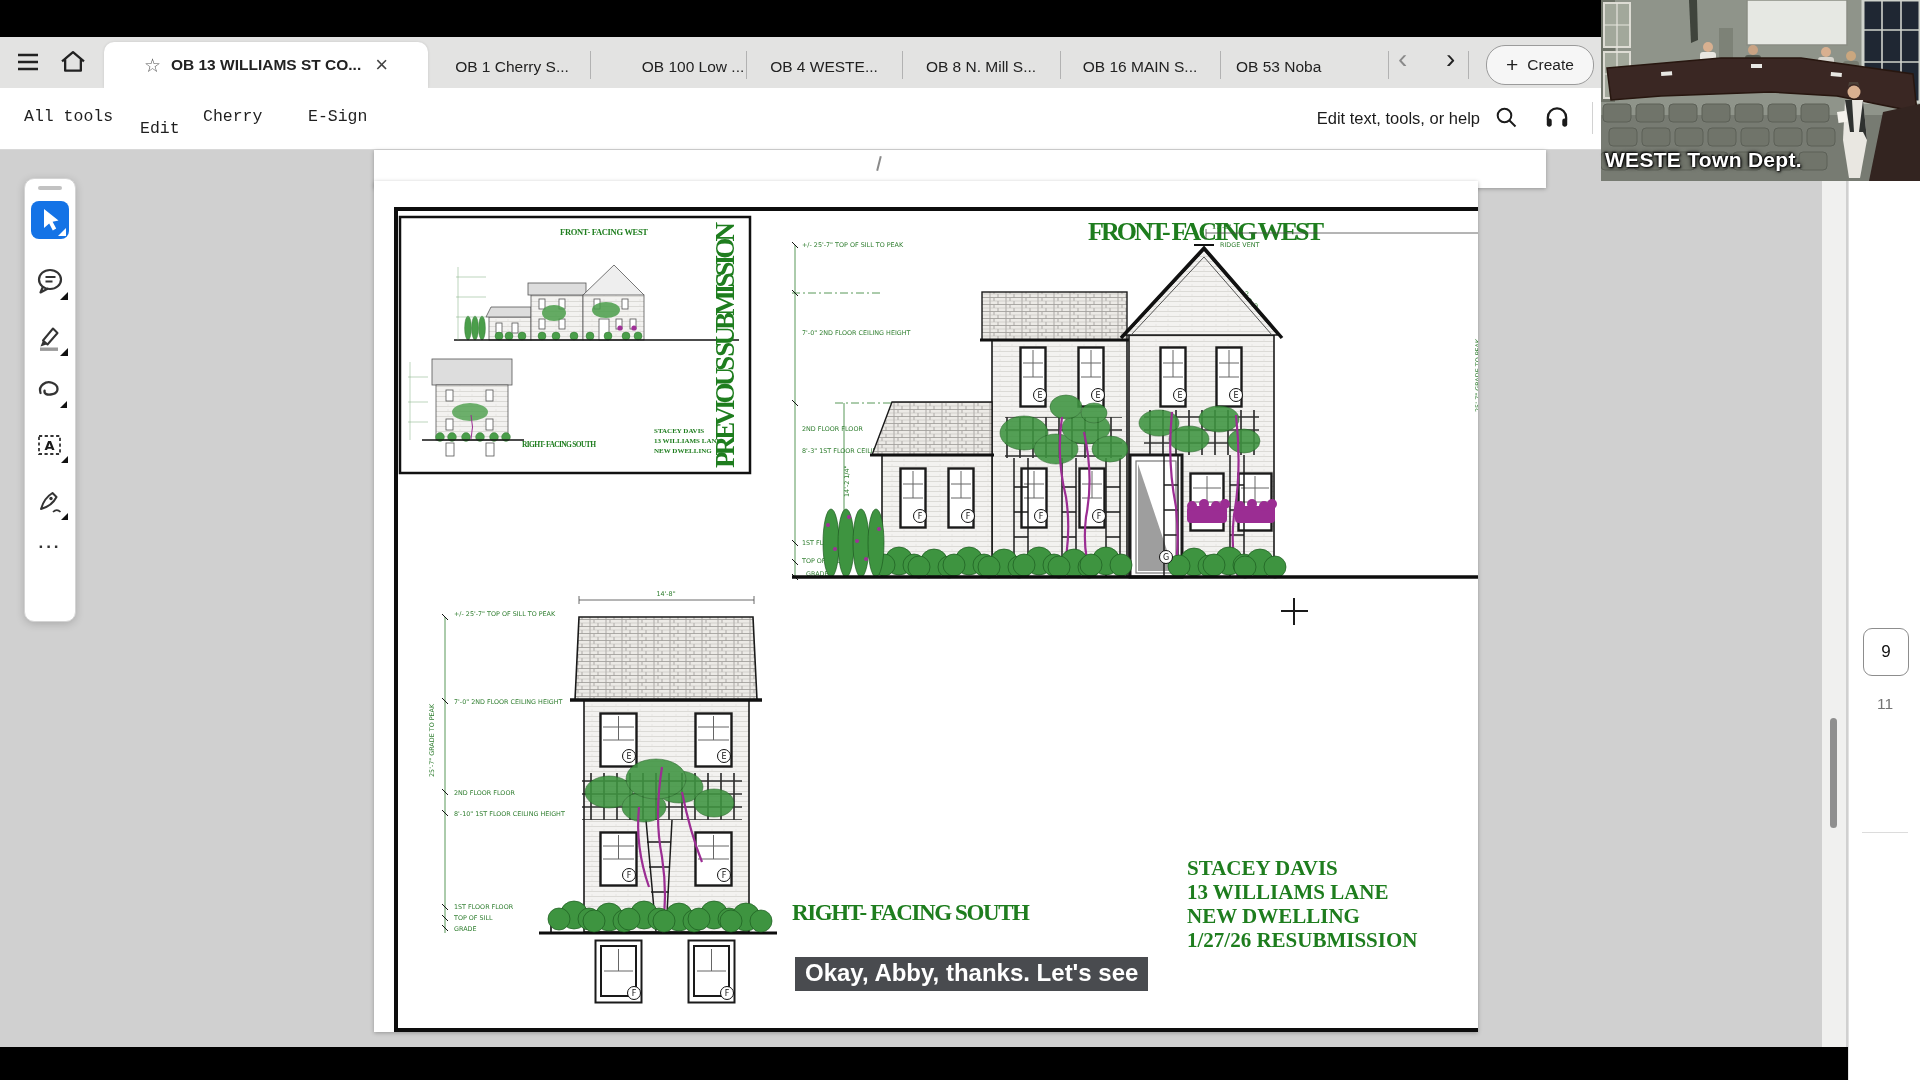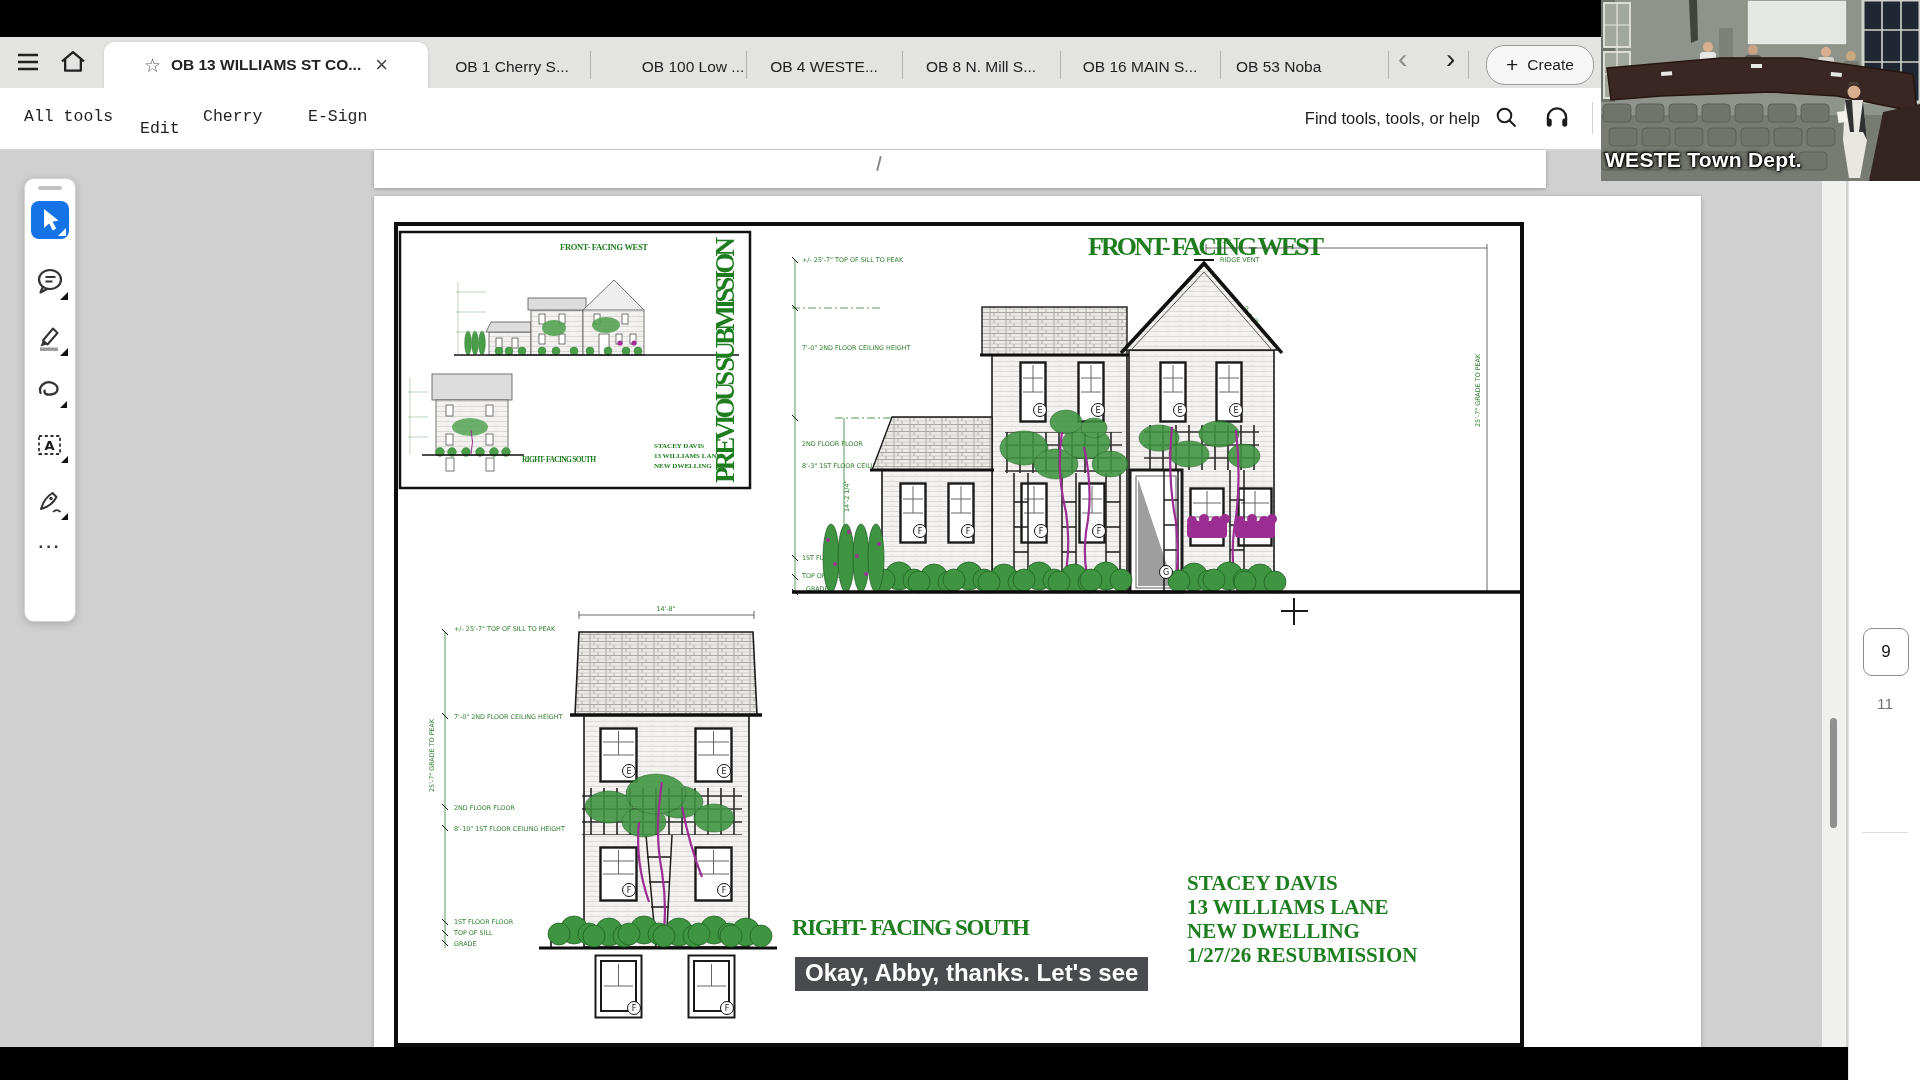--- a/index.html
+++ b/index.html
@@ -96,21 +96,21 @@
     <span>Create</span>
   </div>
 </div>
 
 <div class="abs" id="menubar">
   <div class="abs menuitem" style="left:24px;top:19px;">All tools</div>
   <div class="abs menuitem" style="left:140px;top:31px;">Edit</div>
   <div class="abs menuitem" style="left:203px;top:19px;">Cherry</div>
   <div class="abs menuitem" style="left:308px;top:19px;">E-Sign</div>
   <div class="abs" style="left:1270px;top:14px;width:250px;height:32px;display:flex;align-items:center;justify-content:flex-end;gap:14px;">
-    <span style="font-size:16.5px;color:#1b1b1b;">Find tools, tools, or help</span>
+    <span style="font-size:16.5px;color:#1b1b1b;">Edit text, tools, or help</span>
     <svg width="26" height="26" viewBox="0 0 26 26">
         <circle cx="10.5" cy="10.5" r="6.8" stroke="#1b1b1b" stroke-width="2" fill="none"></circle>
         <path d="M15.5 15.5 L21.5 21.5" stroke="#1b1b1b" stroke-width="2"></path>
       </svg>
   </div>
   <div class="abs" style="left:1543px;top:15px;width:28px;height:28px;">
     <svg width="28" height="28" viewBox="0 0 26 26">
         <path d="M4.5 16 v-2.5 a8.5 8.5 0 0 1 17 0 V16" stroke="#1b1b1b" stroke-width="2.1" fill="none"></path>
         <rect x="3.5" y="14.5" width="4.6" height="7.5" rx="2" fill="#1b1b1b"></rect>
         <rect x="17.9" y="14.5" width="4.6" height="7.5" rx="2" fill="#1b1b1b"></rect>
@@ -118,21 +118,21 @@
   </div>
   <div class="abs" style="left:1592px;top:14px;width:1px;height:32px;background:#d2d2d2;"></div>
 </div>
 
 <div class="abs" id="docarea">
 
   <div class="abs page" style="left:374px;top:0;width:1172px;height:38px;">
     <div class="abs" style="left:504px;top:6px;width:2px;height:15px;background:#8a8a8a;transform:rotate(14deg);"></div>
   </div>
 
-  <div class="abs page" style="left:374px;top:46px;width:1300px;height:851px;overflow:hidden;padding-left:27px;">
+  <div class="abs page" style="left:374px;top:31px;width:1104px;height:851px;overflow:hidden;">
     <svg class="abs" style="left:20px;top:26px;" width="1130" height="825" viewBox="0 0 1130 825">
       <defs>
         <pattern id="shg" width="16" height="7" patternUnits="userSpaceOnUse">
           <rect width="16" height="7" fill="#eceae6"></rect>
           <path d="M0 6.5H16 M4 0V6.5 M12 3V6.5 M8 0V3" stroke="#8f8d89" stroke-width=".7" fill="none"></path>
           <path d="M0 3H16" stroke="#b9b7b2" stroke-width=".5"></path>
         </pattern>
         <pattern id="sid" width="12" height="5" patternUnits="userSpaceOnUse">
           <rect width="12" height="5" fill="#f3f2f0"></rect>
           <path d="M0 4.5H12" stroke="#cbc9c4" stroke-width=".6"></path>

